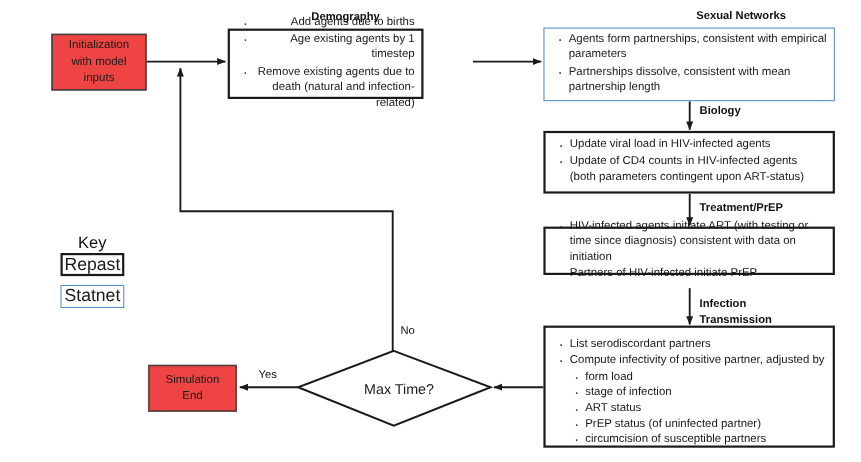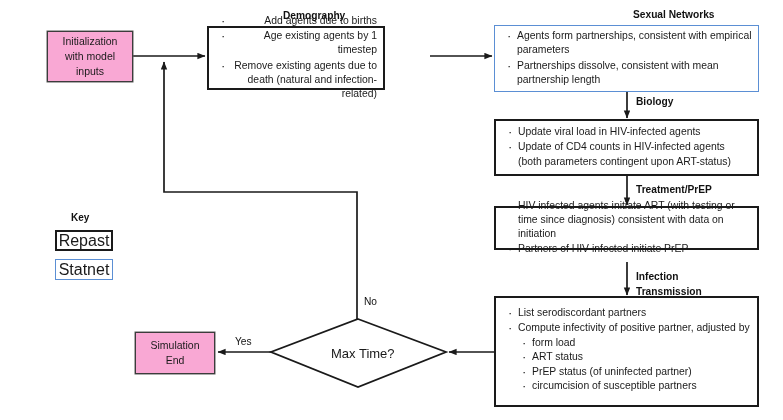--- a/index.html
+++ b/index.html
@@ -15,21 +15,21 @@
     font-family: "Liberation Sans", sans-serif;
     overflow: hidden;
   }
   .box {
     position: absolute;
     box-sizing: border-box;
     background: #ffffff;
     border: 2px solid #1a1a1a;
   }
   .box.gray {
-    background: #f9a8d4;
+    background: #ef4444;
     border: 1px solid #3c3c3c;
     box-shadow: 0 0 0 0.5px #5a5a5a;
   }
   .box.blue {
     border: 1.5px solid #5b8fd4;
   }
   .box-inner {
     position: absolute;
     inset: 0;
     display: flex;
@@ -93,22 +93,22 @@
     white-space: nowrap;
   }
   .edge-label {
     position: absolute;
     font-size: 10.2px;
     color: #111111;
     white-space: nowrap;
   }
   .key-title {
     position: absolute;
-    font-size: 10px;
-    font-weight: bold;
+    font-size: 15px;
+    font-weight: normal;
     color: #111111;
   }
   .key-box {
     position: absolute;
     box-sizing: border-box;
     background: #ffffff;
     display: flex;
     align-items: center;
     justify-content: center;
     font-size: 16px;
@@ -218,20 +218,21 @@
   <div class="label" style="left:636px; top:286px;">Transmission</div>
 
   <div class="box" style="left:494px; top:296px; width:265px; height:111px;">
     <div class="box-inner" style="justify-content:flex-start; padding-top:8px;">
       <ul class="bullets">
         <li>List serodiscordant partners</li>
         <li>Compute infectivity of positive partner, adjusted by</li>
       </ul>
       <ul class="subbullets">
         <li>form load</li>
+        <li>stage of infection</li>
         <li>ART status</li>
         <li>PrEP status (of uninfected partner)</li>
         <li>circumcision of susceptible partners</li>
       </ul>
     </div>
   </div>
 
   <div class="diamond-text" style="left:331px; top:346px;">Max Time?</div>
 
   <div class="box gray" style="left:135px; top:332px; width:80px; height:42px;">

